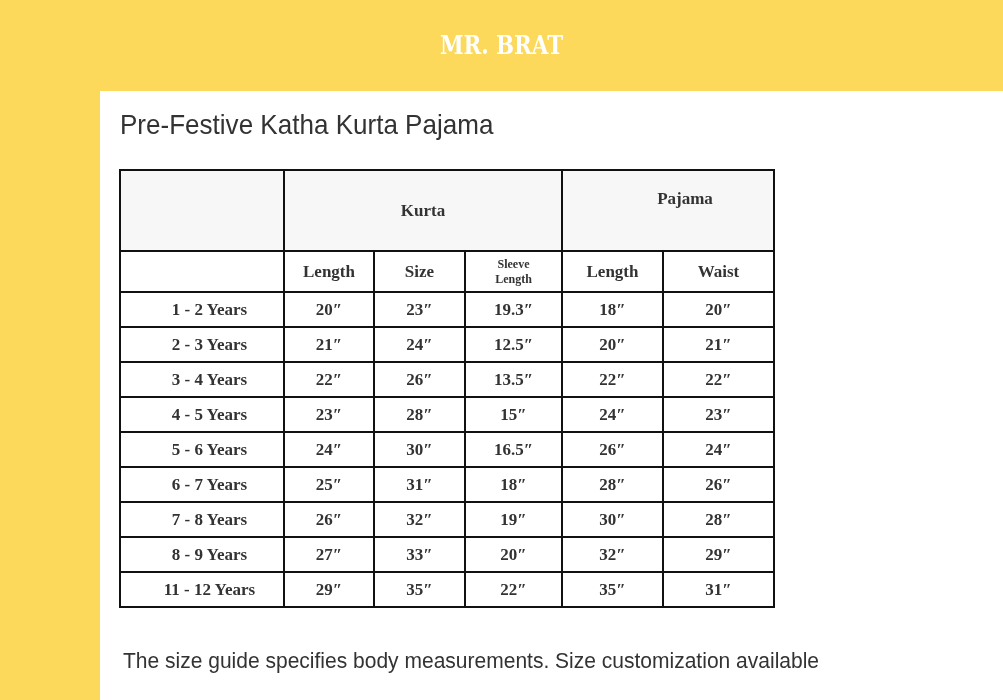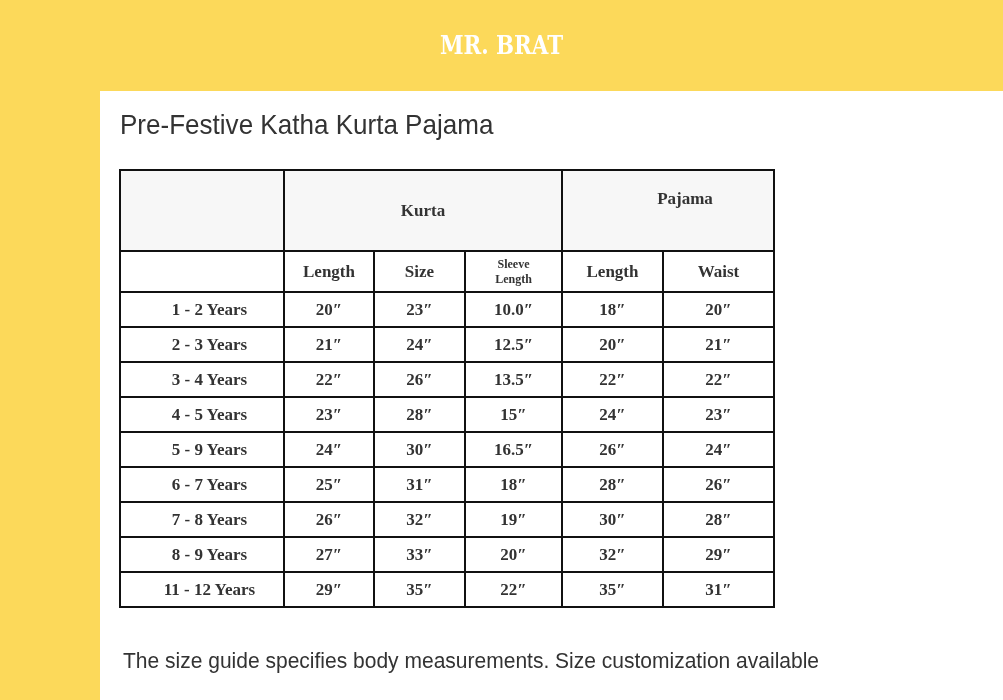--- a/index.html
+++ b/index.html
@@ -78,21 +78,21 @@
       <td class="two"><span style="display:inline-block;width:70px;">Sleeve Length</span></td>
       <td>Length</td>
       <td>Waist</td>
     </tr>
     </tbody>
       <tbody id="rows">
         <tr class="row">
           <td class="age">1 - 2 Years</td>
           <td>20″</td>
           <td>23″</td>
-          <td>10.0″</td>
+          <td>19.3″</td>
           <td>18″</td>
           <td>20″</td>
         </tr>
         <tr class="row">
           <td class="age">2 - 3 Years</td>
           <td>21″</td>
           <td>24″</td>
           <td>12.5″</td>
           <td>20″</td>
           <td>21″</td>
@@ -107,21 +107,21 @@
         </tr>
         <tr class="row">
           <td class="age">4 - 5 Years</td>
           <td>23″</td>
           <td>28″</td>
           <td>15″</td>
           <td>24″</td>
           <td>23″</td>
         </tr>
         <tr class="row">
-          <td class="age">5 - 9 Years</td>
+          <td class="age">5 - 6 Years</td>
           <td>24″</td>
           <td>30″</td>
           <td>16.5″</td>
           <td>26″</td>
           <td>24″</td>
         </tr>
         <tr class="row">
           <td class="age">6 - 7 Years</td>
           <td>25″</td>
           <td>31″</td>

